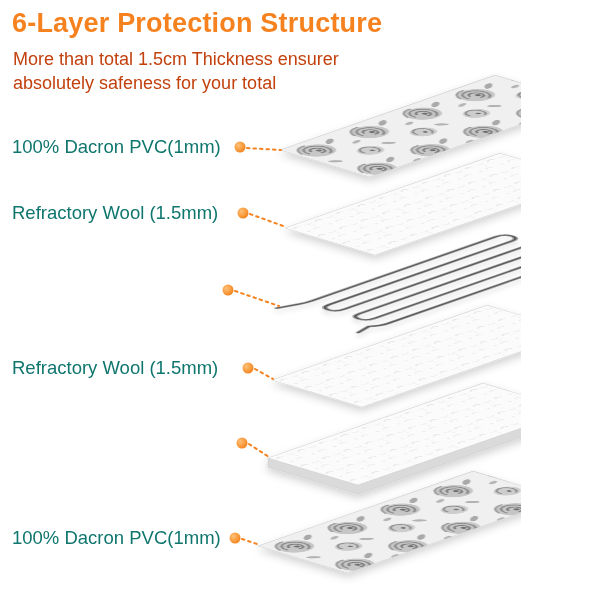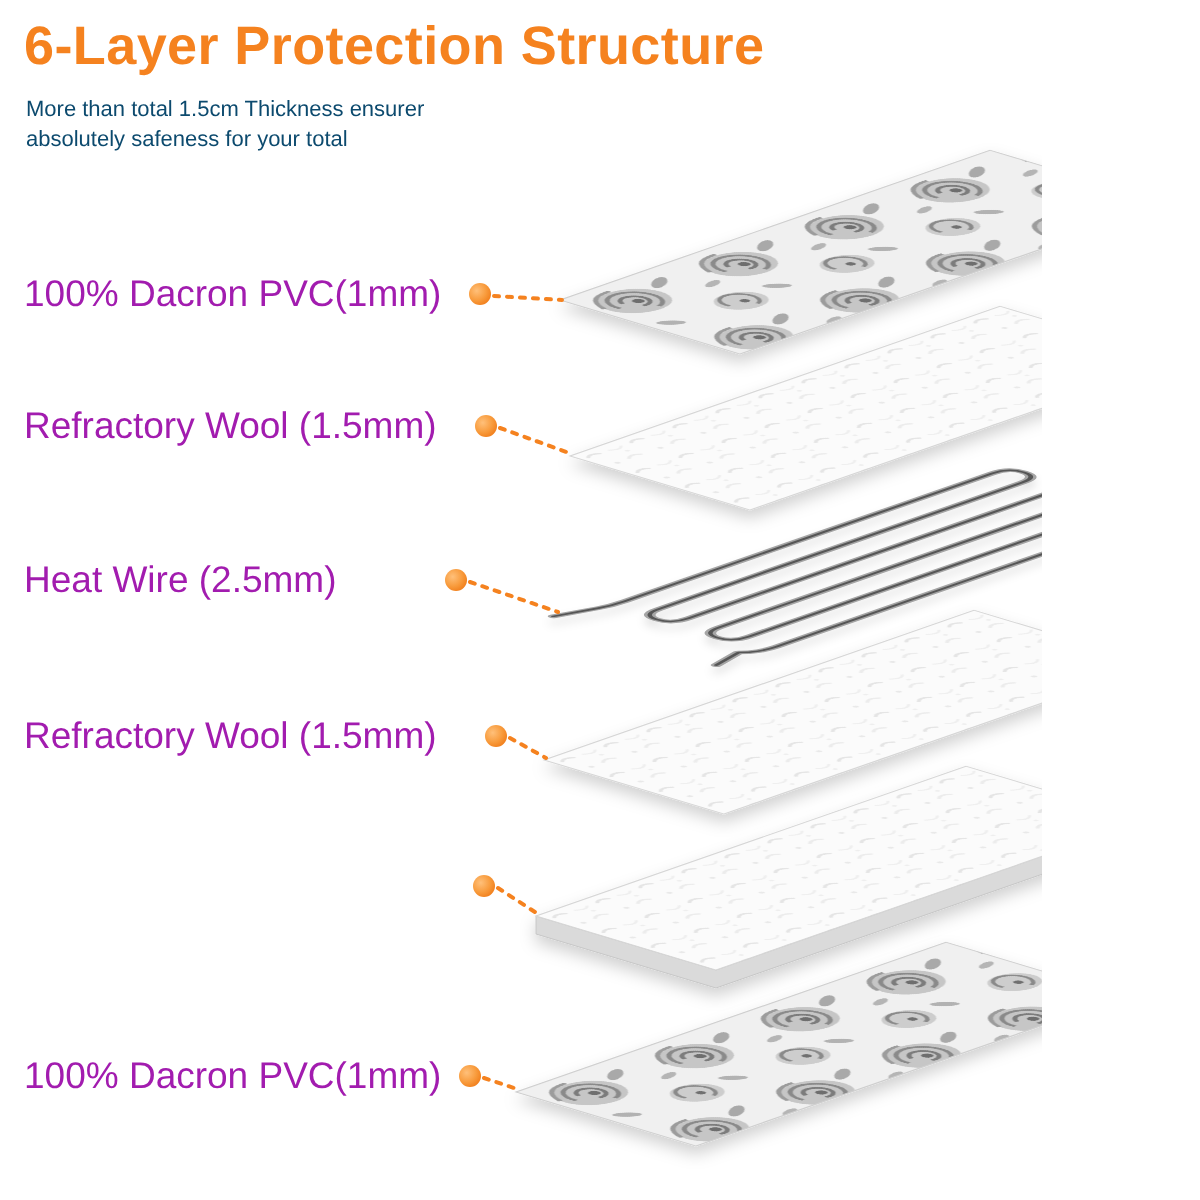--- a/index.html
+++ b/index.html
@@ -6,46 +6,45 @@
   .canvas{
     position:relative;width:521px;height:600px;background:#ffffff;
     overflow:hidden;font-family:"Liberation Sans", sans-serif;
   }
   .title{
     position:absolute;left:12px;top:8px;margin:0;
     font-size:27px;font-weight:800;color:#f5821f;letter-spacing:.2px;
   }
   .subtitle{
     position:absolute;left:13px;top:48px;margin:0;width:340px;
-    font-size:11px;line-height:1.32;color:#0c4a6e;
+    font-size:18px;line-height:1.32;color:#c2410c;
   }
   .subtitle span{display:block;}
   .layer-label{
-    position:absolute;left:12px;font-size:18.5px;color:#a21caf;
+    position:absolute;left:12px;font-size:18.5px;color:#0f766e;
     white-space:nowrap;line-height:1.1;
   }
   .lbl-1{top:137px;} .lbl-2{top:203px;} .lbl-3{top:280px;}
   .lbl-4{top:358px;} .lbl-5{top:433px;} .lbl-6{top:528px;}
   svg.illustration{position:absolute;left:0;top:0;}
 </style>
 </head>
 <body>
 
 <div class="canvas">
 
   <h1 class="title">6-Layer Protection Structure</h1>
 
   <p class="subtitle">
     <span>More than total 1.5cm Thickness ensurer</span>
     <span>absolutely safeness for your total</span>
   </p>
 
   <div class="layer-label lbl-1">100% Dacron PVC(1mm)</div>
   <div class="layer-label lbl-2">Refractory Wool (1.5mm)</div>
-  <div class="layer-label lbl-3">Heat Wire (2.5mm)</div>
   <div class="layer-label lbl-4">Refractory Wool (1.5mm)</div>
   <div class="layer-label lbl-6">100% Dacron PVC(1mm)</div>
 
   <svg class="illustration" width="600" height="600" viewBox="0 0 600 600">
     <defs>
       <filter id="sheetShadow" x="-20%" y="-30%" width="140%" height="170%">
         <feDropShadow dx="0" dy="4" stdDeviation="4" flood-color="#000000" flood-opacity="0.18"></feDropShadow>
       </filter>
       <filter id="wireShadow" x="-20%" y="-30%" width="140%" height="170%">
         <feDropShadow dx="0" dy="3" stdDeviation="2.5" flood-color="#000000" flood-opacity="0.12"></feDropShadow>

